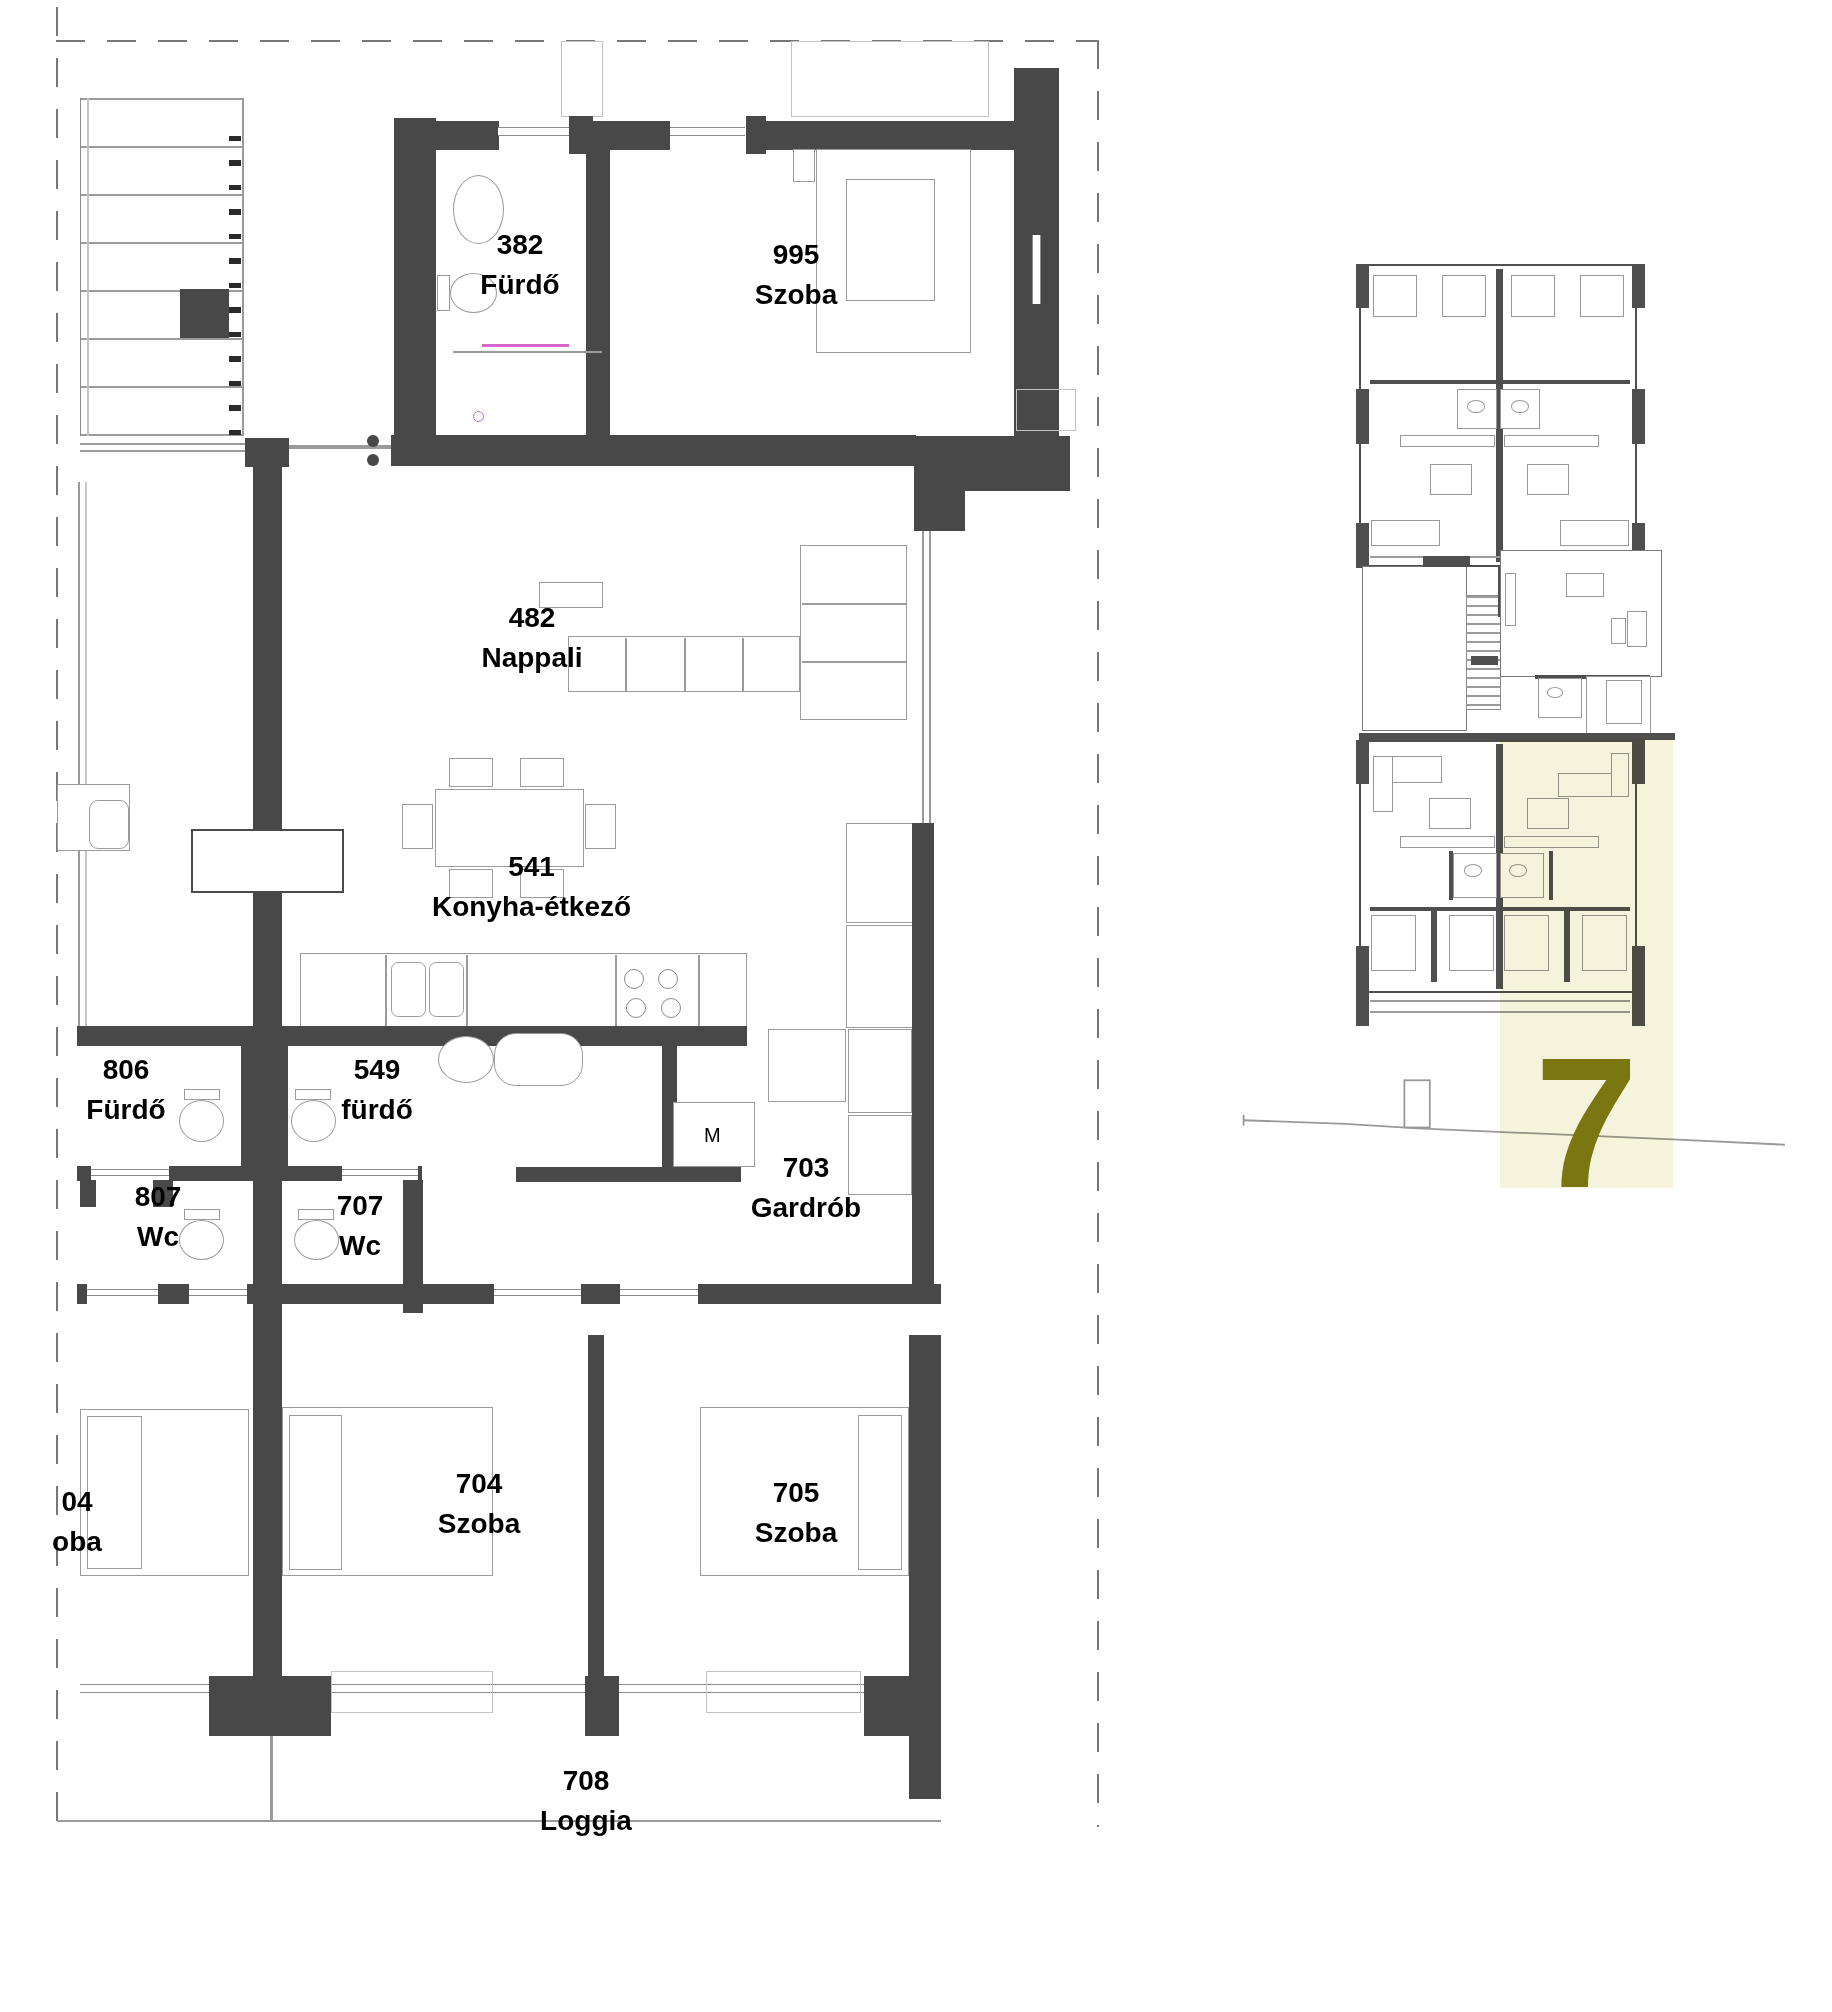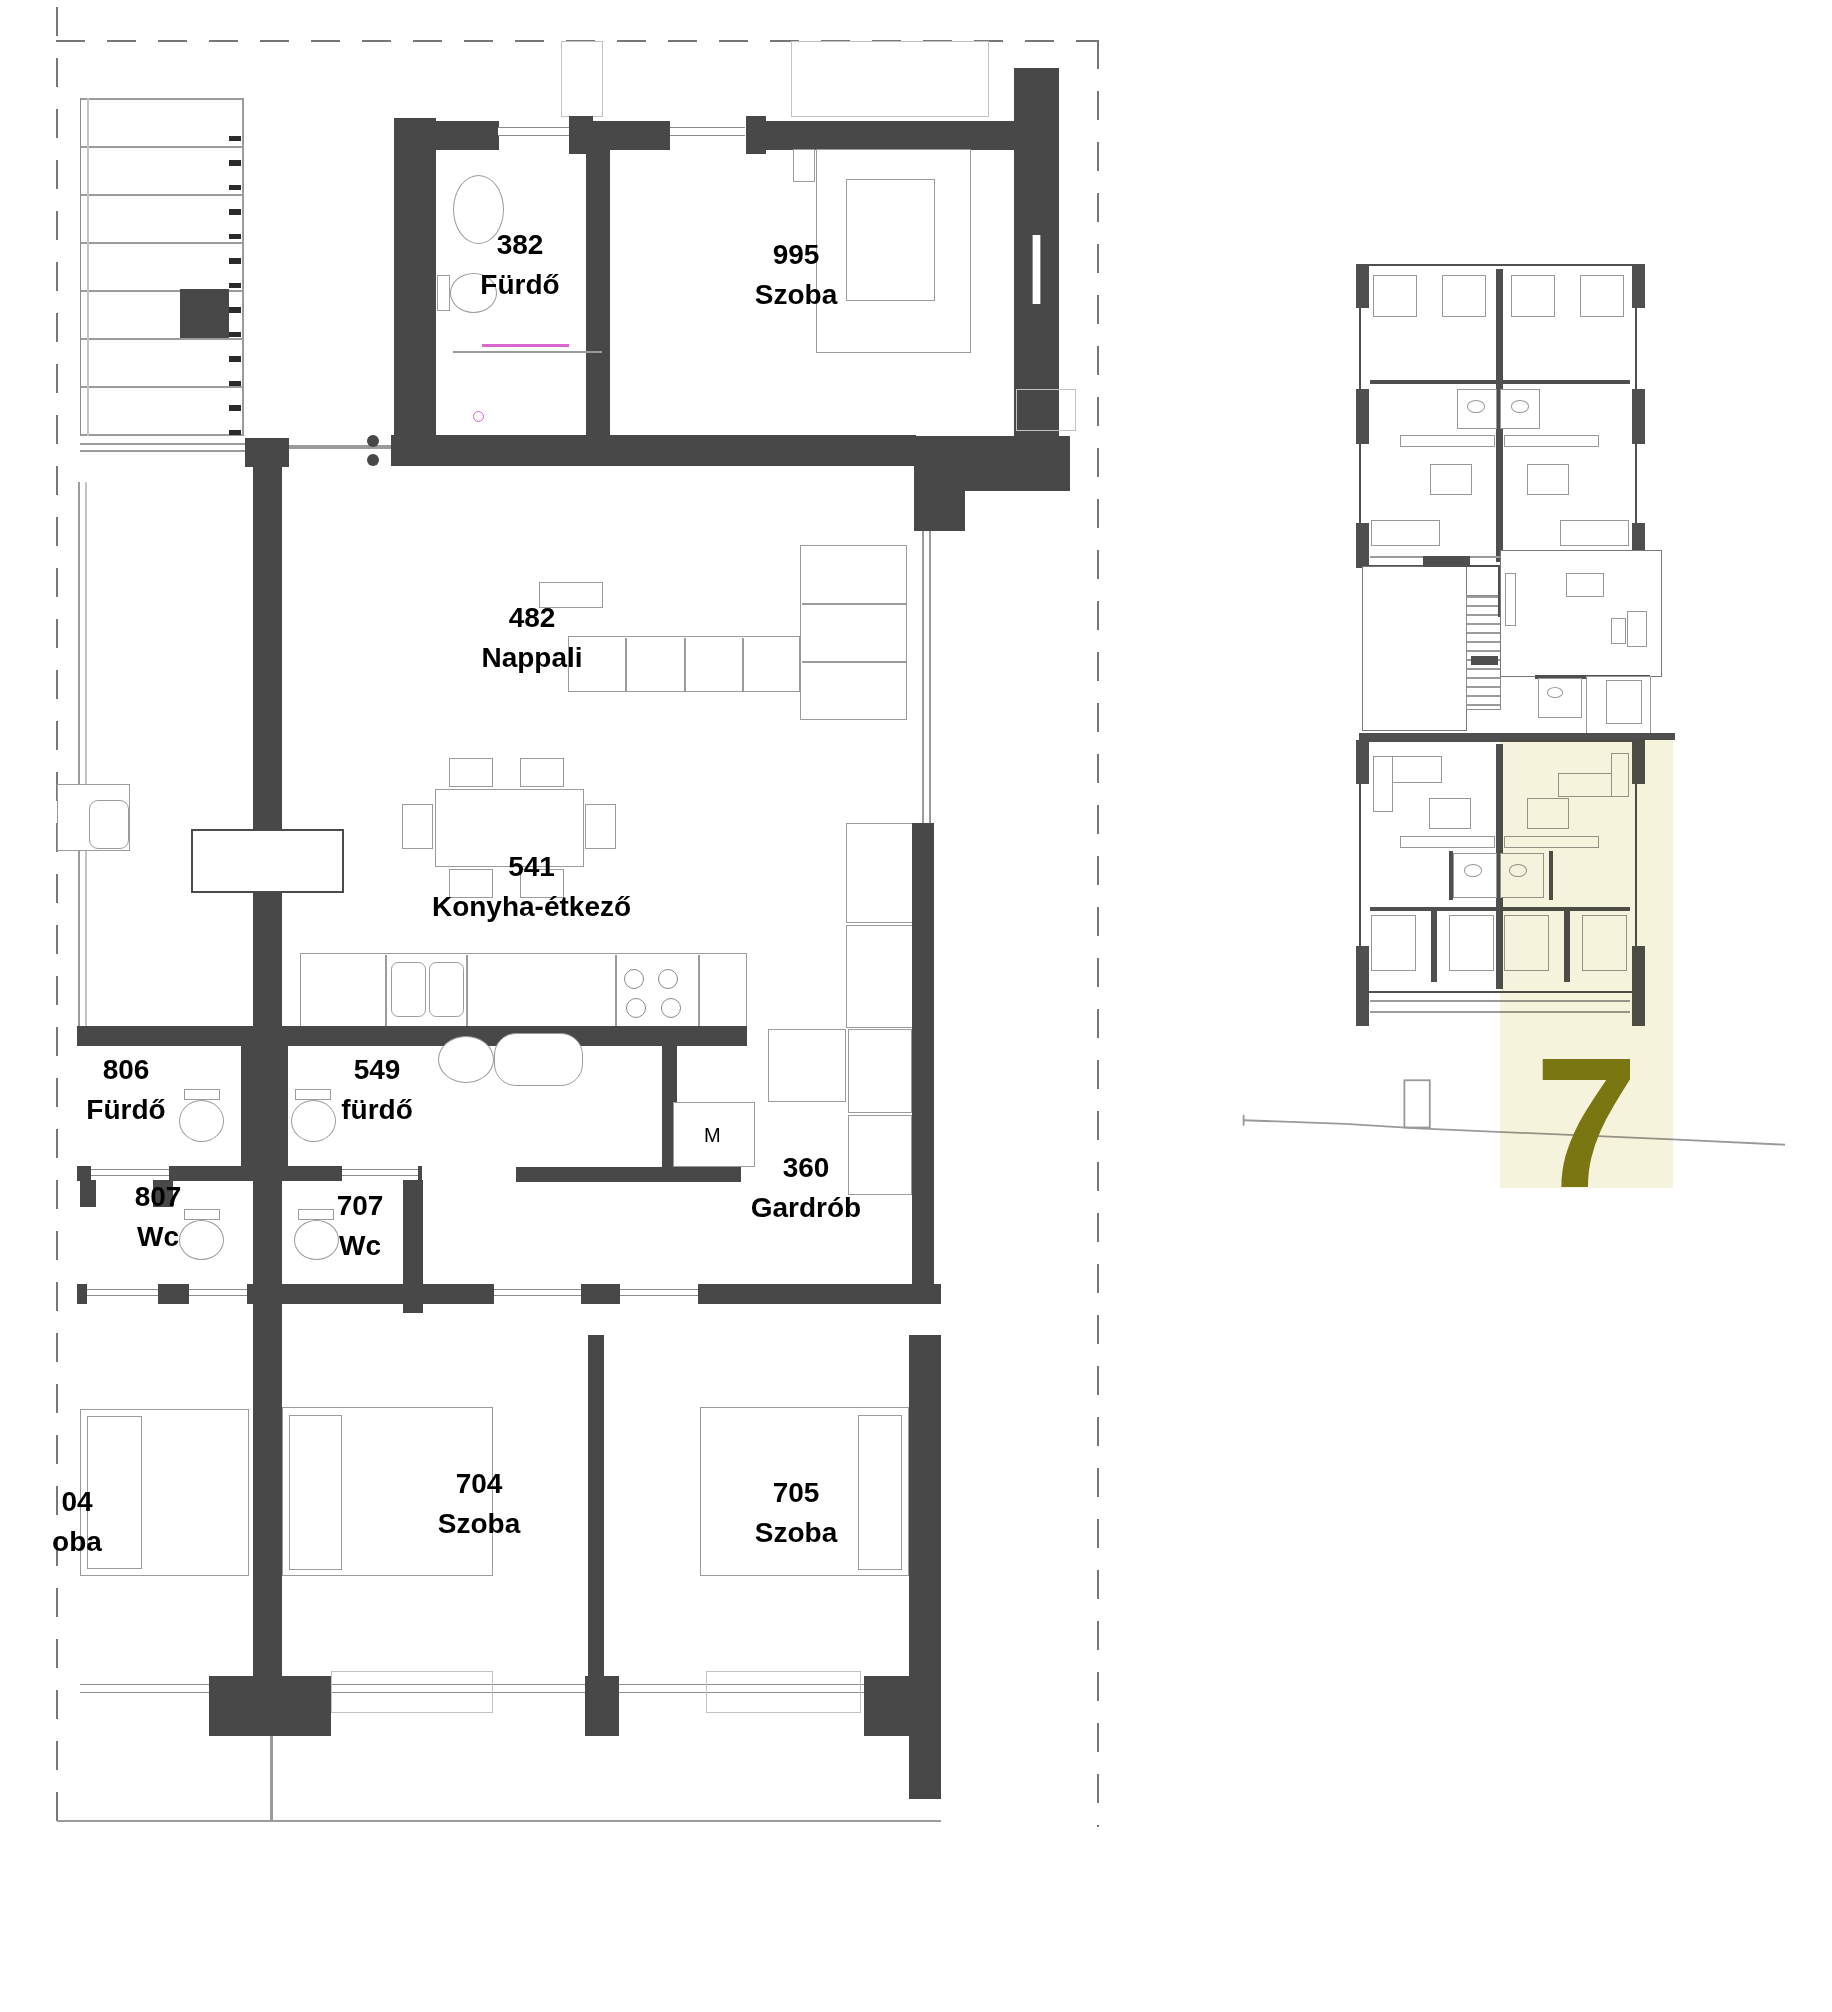--- a/index.html
+++ b/index.html
@@ -222,30 +222,34 @@
   </div>
   <div class="room-label" style="left:58px;top:1177px;width:200px;">
     <span>807</span>
     <span>Wc</span>
   </div>
   <div class="room-label" style="left:260px;top:1186px;width:200px;">
     <span>707</span>
     <span>Wc</span>
   </div>
   <div class="room-label" style="left:706px;top:1148px;width:200px;">
-    <span>360</span>
+    <span>703</span>
     <span>Gardrób</span>
   </div>
   <div class="room-label" style="left:379px;top:1464px;width:200px;">
     <span>704</span>
     <span>Szoba</span>
   </div>
   <div class="room-label" style="left:696px;top:1473px;width:200px;">
     <span>705</span>
     <span>Szoba</span>
+  </div>
+  <div class="room-label" style="left:486px;top:1761px;width:200px;">
+    <span>708</span>
+    <span>Loggia</span>
   </div>
   <div class="room-label" style="left:18px;top:1482px;width:118px;">
     <span>04</span>
     <span>oba</span>
   </div>
 
   <div class="abs" style="left:1359px;top:264px;width:278px;height:303px;border:2.7px solid #4f4f4f;box-sizing:border-box;background:#fff;"></div>
   <div class="kw" style="left:1356px;top:264px;width:12.7px;height:44px;"></div>
   <div class="kw" style="left:1632px;top:264px;width:12.7px;height:44px;"></div>
   <div class="kw" style="left:1356px;top:389px;width:12.7px;height:55px;"></div>

